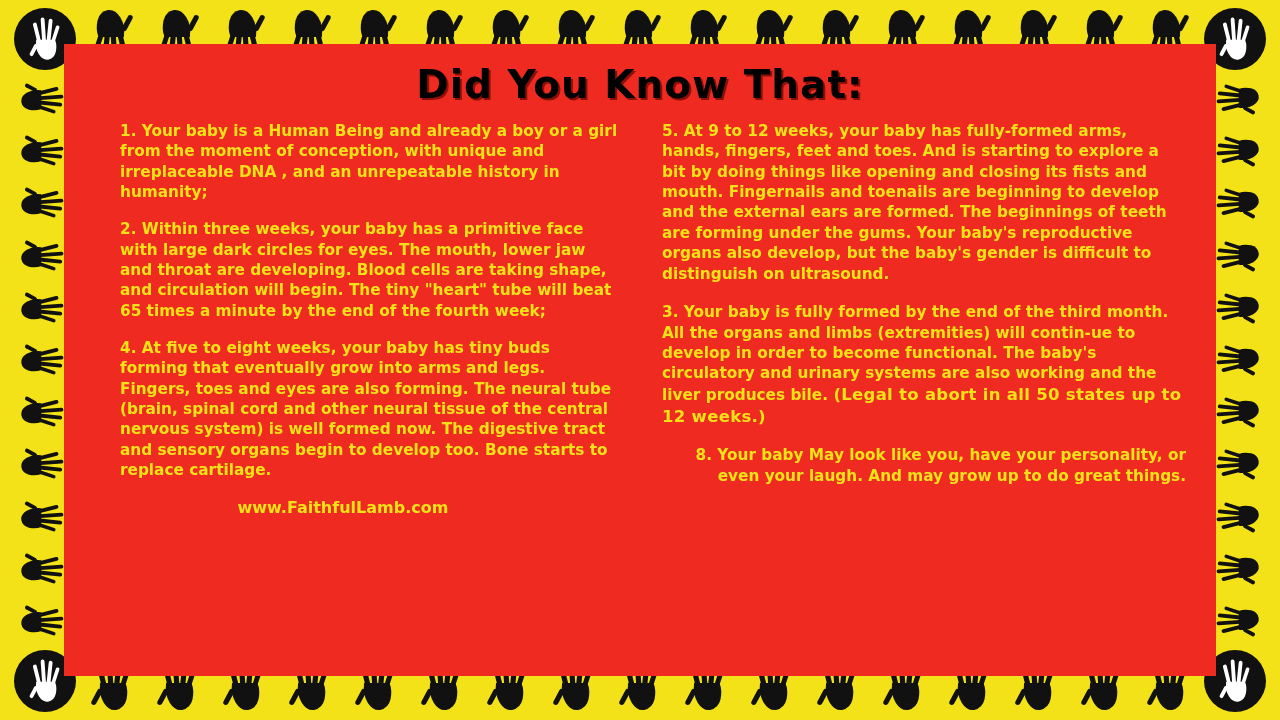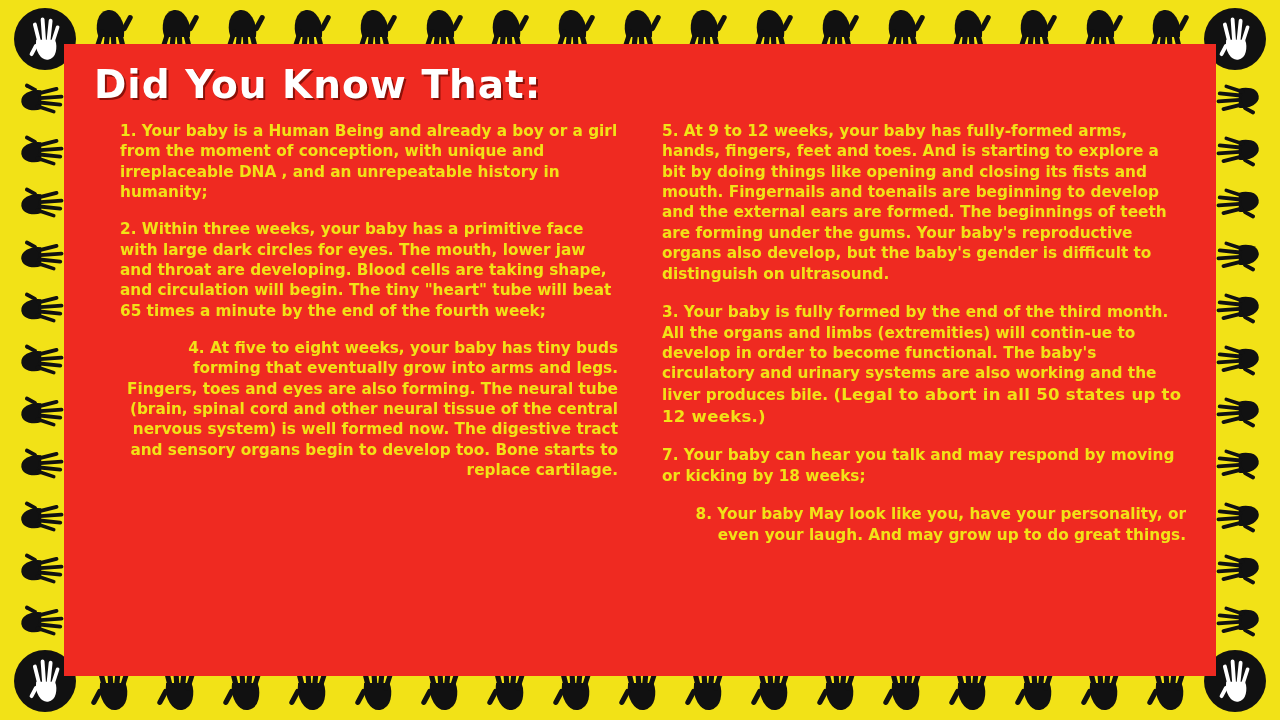--- a/index.html
+++ b/index.html
@@ -90,21 +90,22 @@
     left: 64px;
     top: 44px;
     width: 1152px;
     height: 632px;
     background: #ef2a21;
     box-sizing: border-box;
     padding: 10px 30px 10px 30px;
   }
 
   .title {
-    color: #ffffff;
+    text-align: center;
+    color: #000000;
     font-family: "DejaVu Sans", sans-serif;
     font-weight: bold;
     font-size: 39px;
     letter-spacing: 1px;
     margin: 8px 0 14px 0;
     text-shadow: 2px 2px 0 #8c1008;
   }
 
   .columns {
     display: flex;
@@ -890,24 +891,24 @@
   <div class="red-panel">
 
     <div class="title">Did You Know That:</div>
 
     <div class="columns">
 
       <div class="col col-left">
         <p class="fact">1. Your baby is a Human Being and already a boy or a girl from the moment of conception, with unique and irreplaceable DNA , and an unrepeatable history in humanity;</p>
         <p class="fact">2. Within three weeks, your baby has a primitive face with large dark circles for eyes. The mouth, lower jaw and throat are developing. Blood cells are taking shape, and circulation will begin. The tiny "heart" tube will beat 65 times a minute by the end of the fourth week;</p>
         <p class="fact">4. At five to eight weeks, your baby has tiny buds forming that eventually grow into arms and legs. Fingers, toes and eyes are also forming. The neural tube (brain, spinal cord and other neural tissue of the central nervous system) is well formed now. The digestive tract and sensory organs begin to develop too. Bone starts to replace cartilage.</p>
+        <div class="website">www.FaithfulLamb.com</div>
       </div>
 
       <div class="col col-right">
         <p class="fact"><span>5. At 9 to 12 weeks, your baby has fully-formed arms, hands, fingers, feet and toes. And is starting to explore a bit by doing things like opening and closing its fists and mouth. Fingernails and toenails are beginning to develop and the external ears are formed. The beginnings of teeth are forming under the gums. Your baby's reproductive organs also develop, but the baby's gender is difficult to distinguish on ultrasound.</span><span class="emph"></span></p>
         <p class="fact"><span>3. Your baby is fully formed by the end of the third month. All the organs and limbs (extremities) will contin-ue to develop in order to become functional. The baby's circulatory and urinary systems are also working and the liver produces bile. </span><span class="emph">(Legal to abort in all 50 states up to 12 weeks.)</span></p>
-        <p class="fact"><span>7. Your baby can hear you talk and may respond by moving or kicking by 18 weeks;</span><span class="emph"></span></p>
         <p class="fact"><span>8. Your baby May look like you, have your personality, or even your laugh. And may grow up to do great things.</span><span class="emph"></span></p>
       </div>
 
     </div>
   </div>
 </div>
 
 </body></html>

